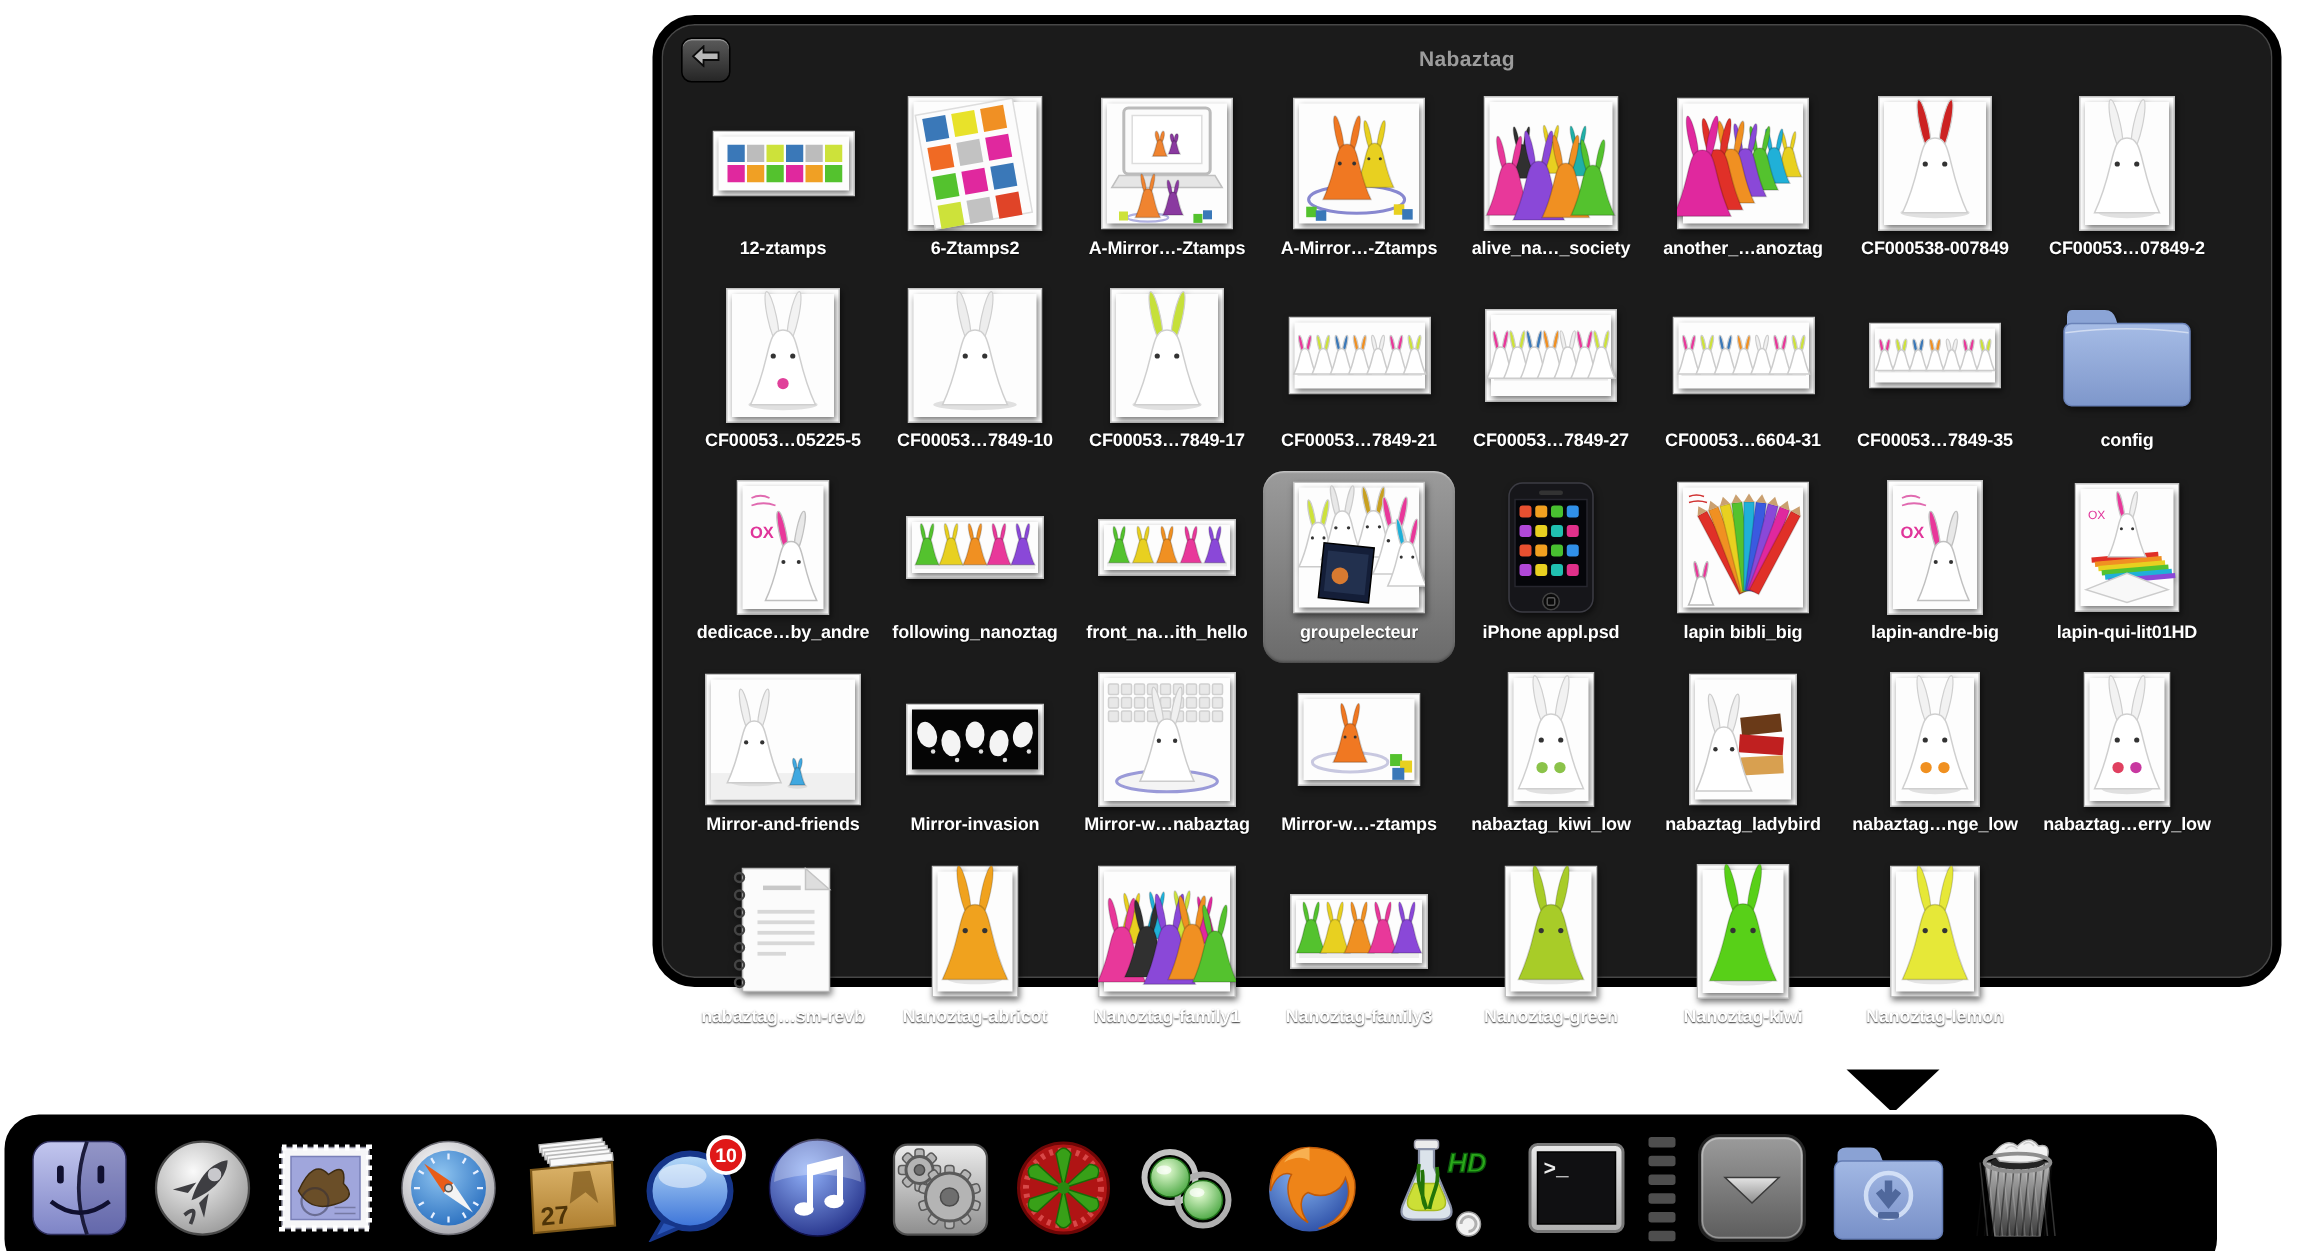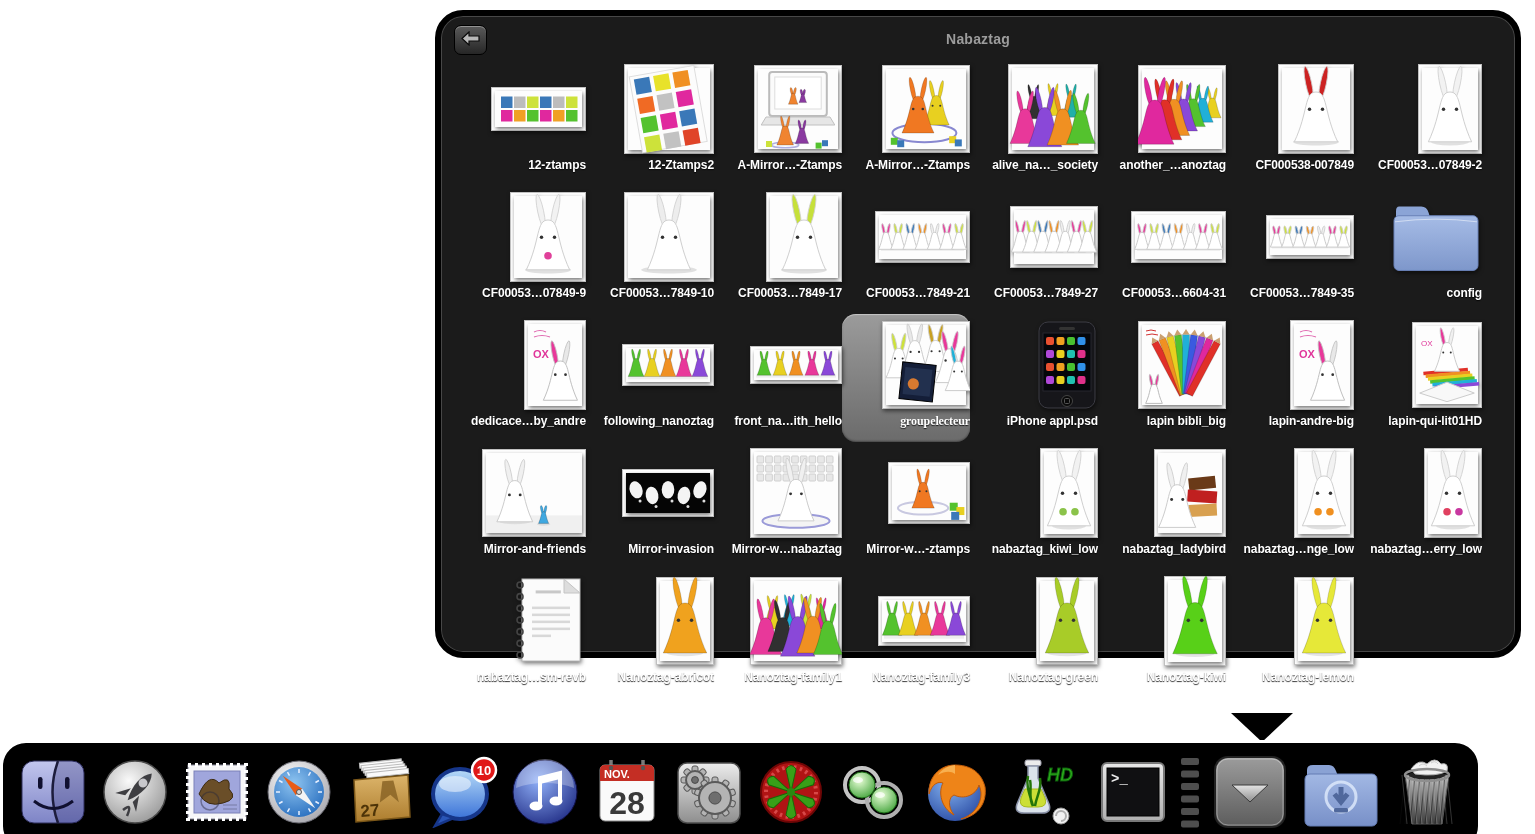--- a/index.html
+++ b/index.html
@@ -28,27 +28,26 @@
     border:1px solid #000;
     box-shadow:inset 0 1px 0 rgba(255,255,255,.35);
     display:flex;align-items:center;justify-content:center;
     cursor:pointer;
   }
   .grid{
     position:absolute;left:17px;top:42px;
     display:grid;grid-template-columns:repeat(8,128px);grid-auto-rows:128px;
   }
   .cell{
-    display:flex;flex-direction:column;align-items:flex-end;
+    display:flex;flex-direction:column;align-items:center;
     border-radius:14px;padding-top:2px;box-sizing:border-box;
   }
   .cell.selected{
     background:linear-gradient(#9b9b9b,#6b6b6b);
     box-shadow:inset 0 1px 1px rgba(255,255,255,.45), inset 0 -1px 2px rgba(0,0,0,.35);
-    font-family:Liberation Serif, serif;
   }
   .thumb{
     height:97px;display:flex;align-items:center;justify-content:center;
   }
   .thumb svg{filter:drop-shadow(1px 2px 2px rgba(0,0,0,.55));}
   .cell-label{
     margin-top:1px;font-size:12px;font-weight:bold;color:#fff;
     white-space:nowrap;letter-spacing:-.1px;
     text-shadow:0 1px 1px rgba(0,0,0,.8);
   }
@@ -125,21 +124,21 @@
                 <rect x="11.48" y="44.9" width="15.58" height="15.58" fill="#54c22e"></rect>
                 <rect x="31.06" y="44.9" width="15.58" height="15.58" fill="#e0289e"></rect>
                 <rect x="50.64" y="44.9" width="15.58" height="15.58" fill="#3a78b8"></rect>
                 <rect x="11.48" y="64.47999999999999" width="15.58" height="15.58" fill="#cde23a"></rect>
                 <rect x="31.06" y="64.47999999999999" width="15.58" height="15.58" fill="#c2c2c2"></rect>
                 <rect x="50.64" y="64.47999999999999" width="15.58" height="15.58" fill="#e04428"></rect>
               </g>
             </svg>
           </svg>
         </div>
-        <div class="cell-label">12-Ztamps2</div>
+        <div class="cell-label">6-Ztamps2</div>
       </div>
       <div class="cell">
         <div class="thumb">
           <svg xmlns="http://www.w3.org/2000/svg" width="88" height="88" viewBox="0 0 88 88">
             <defs></defs>
             <rect x="0.5" y="0.5" width="87" height="87" fill="#fff" stroke="#c2c2c2"></rect>
             <svg x="4" y="4" width="80" height="80">
               <rect width="100%" height="100%" fill="#fdfdfd"></rect>
               <rect x="11.200000000000001" y="3" width="57.599999999999994" height="44" rx="3" fill="#fbfbfb" stroke="#bbb" stroke-width="2"></rect>
               <rect x="16.8" y="8" width="46.4" height="32" fill="#ffffff" stroke="#ddd"></rect>
@@ -304,21 +303,21 @@
               <ellipse cx="34" cy="73.8" rx="23.12" ry="3.69" fill="#e0e0e0"></ellipse>
               <ellipse cx="26.63968" cy="15.350399999999986" rx="2.9766000000000004" ry="17.3184" fill="#f2f2f2" stroke="#cfcfcf" stroke-width="0.8" transform="rotate(-12 26.63968 15.350399999999986)"></ellipse>
               <ellipse cx="41.36032" cy="15.350399999999986" rx="2.9766000000000004" ry="17.3184" fill="#f2f2f2" stroke="#cfcfcf" stroke-width="0.8" transform="rotate(12 41.36032 15.350399999999986)"></ellipse>
               <path d="M 12.351999999999997 73.8 C 26.4232 44.03399999999999 22.093599999999995 24.009599999999992 34 24.009599999999992 C 45.906400000000005 24.009599999999992 41.5768 44.03399999999999 55.648 73.8 Z" fill="#ffffff" stroke="#cfcfcf" stroke-width="1"></path>
               <circle cx="27.5056" cy="41.327999999999996" r="1.7318400000000003" fill="#333"></circle>
               <circle cx="40.4944" cy="41.327999999999996" r="1.7318400000000003" fill="#333"></circle>
               <circle cx="34" cy="59.72879999999999" r="3.7884000000000007" fill="#e0409a"></circle>
             </svg>
           </svg>
         </div>
-        <div class="cell-label">CF00053…07849-9</div>
+        <div class="cell-label">CF00053…05225-5</div>
       </div>
       <div class="cell">
         <div class="thumb">
           <svg xmlns="http://www.w3.org/2000/svg" width="90" height="90" viewBox="0 0 90 90">
             <defs></defs>
             <rect x="0.5" y="0.5" width="89" height="89" fill="#fff" stroke="#c2c2c2"></rect>
             <svg x="4" y="4" width="82" height="82">
               <rect width="100%" height="100%" fill="#fdfdfd"></rect>
               <ellipse cx="41" cy="73.8" rx="27.880000000000003" ry="3.69" fill="#e0e0e0"></ellipse>
               <ellipse cx="33.63968" cy="15.350399999999986" rx="2.9766000000000004" ry="17.3184" fill="#ededed" stroke="#cfcfcf" stroke-width="0.8" transform="rotate(-12 33.63968 15.350399999999986)"></ellipse>
@@ -1224,32 +1223,20 @@
         <circle cx="36" cy="36" r="32" fill="url(#G8)" stroke="#101048"></circle>
         <path d="M31 50 L31 22 L51 17 L51 45" stroke="#fff" stroke-width="4" fill="none"></path>
         <path d="M31 22 L51 17 L51 23 L31 28 Z" fill="#fff"></path>
         <ellipse cx="27" cy="50" rx="6.5" ry="4.5" fill="#fff"></ellipse>
         <ellipse cx="47" cy="45" rx="6.5" ry="4.5" fill="#fff"></ellipse>
         <path d="M7 32 A29 29 0 0 1 65 32 A44 20 0 0 0 7 32 Z" fill="rgba(255,255,255,.28)"></path>
       </svg>
     </div>
     <div class="dock-item" style="width: 76px;">
       <svg xmlns="http://www.w3.org/2000/svg" width="72" height="72" viewBox="0 0 72 72">
-        <defs></defs>
-        <path d="M20 4 v10 M52 4 v10" stroke="#7a7a7a" stroke-width="3.5" fill="none"></path>
-        <rect x="9" y="9" width="54" height="56" rx="5" fill="#fafafa" stroke="#8a8a8a"></rect>
-        <path d="M9 14 Q9 9 14 9 H58 Q63 9 63 14 V25 H9 Z" fill="#c42e24"></path>
-        <circle cx="20" cy="12" r="2.2" fill="#555"></circle>
-        <circle cx="52" cy="12" r="2.2" fill="#555"></circle>
-        <text x="13" y="22" font-size="11" font-weight="bold" fill="#fff" font-family="'Liberation Sans',sans-serif">NOV.</text>
-        <text x="36" y="58" text-anchor="middle" font-size="32" font-weight="bold" fill="#3a3a3a" font-family="'Liberation Sans',sans-serif">28</text>
-      </svg>
-    </div>
-    <div class="dock-item" style="width: 76px;">
-      <svg xmlns="http://www.w3.org/2000/svg" width="72" height="72" viewBox="0 0 72 72">
         <defs>
           <linearGradient id="G9" x1="0" y1="0" x2="0" y2="1">
             <stop offset="0" stop-color="#ececec"></stop>
             <stop offset="1" stop-color="#8e8e8e"></stop>
           </linearGradient>
         </defs>
         <rect x="5" y="7" width="62" height="60" rx="9" fill="url(#G9)" stroke="#4e4e4e" stroke-width="1.5"></rect>
         <rect x="19" y="10" width="6" height="8" rx="2" fill="#b4b4b4" stroke="#5a5a5a" transform="rotate(0 22 24)"></rect>
         <rect x="19" y="10" width="6" height="8" rx="2" fill="#b4b4b4" stroke="#5a5a5a" transform="rotate(45 22 24)"></rect>
         <rect x="19" y="10" width="6" height="8" rx="2" fill="#b4b4b4" stroke="#5a5a5a" transform="rotate(90 22 24)"></rect>

